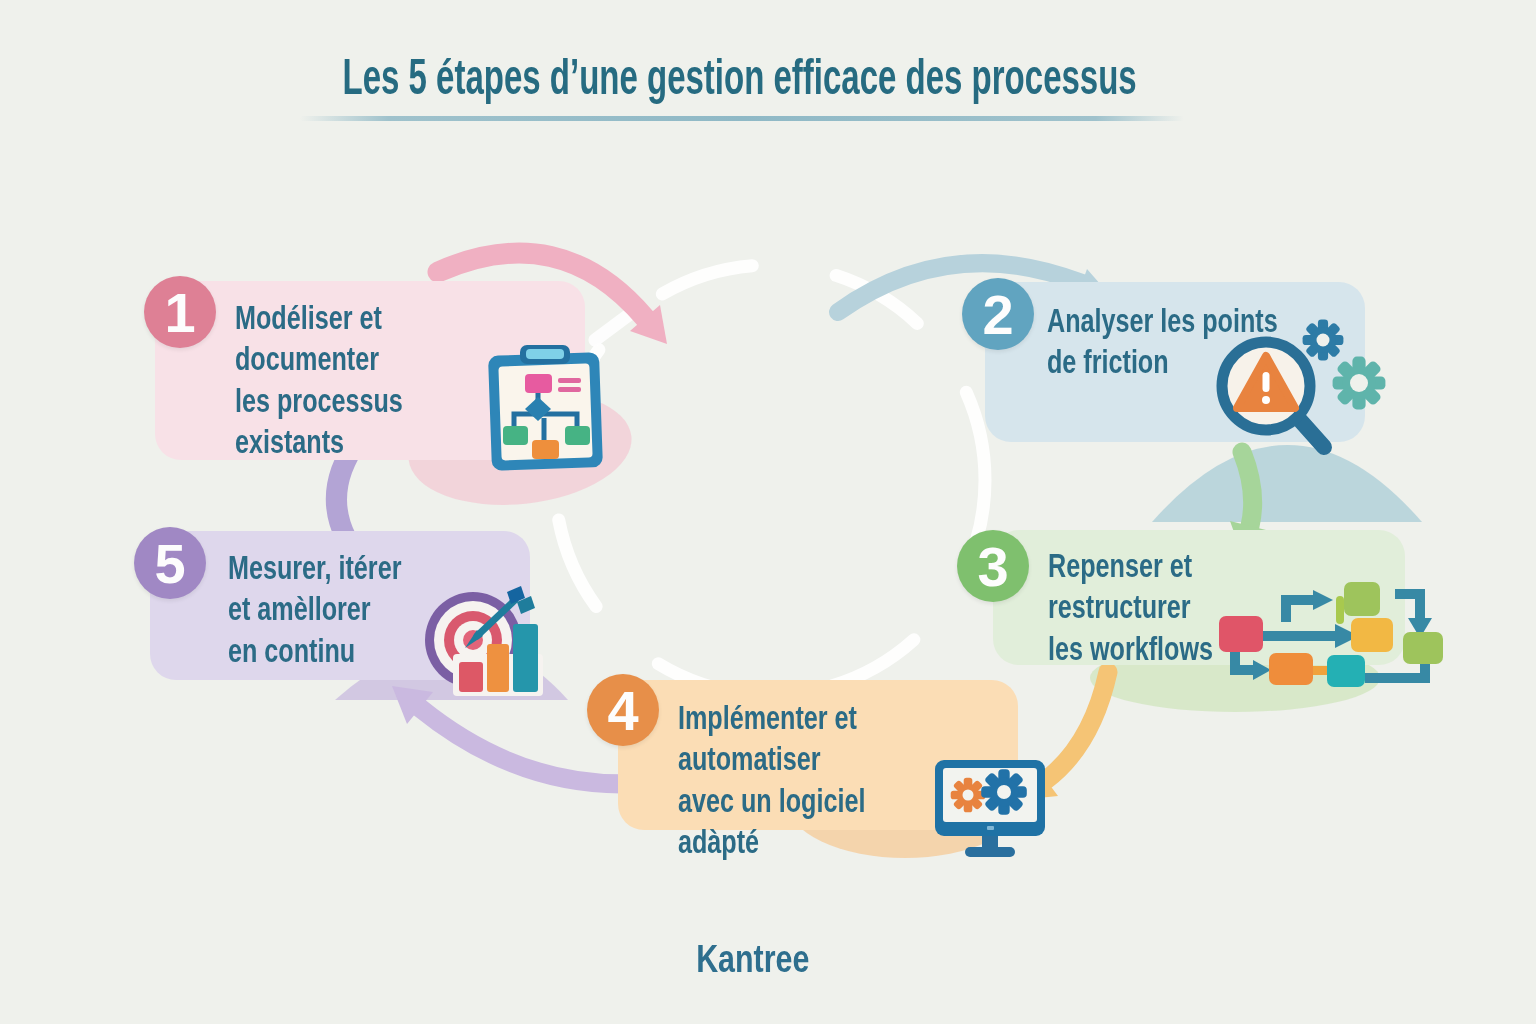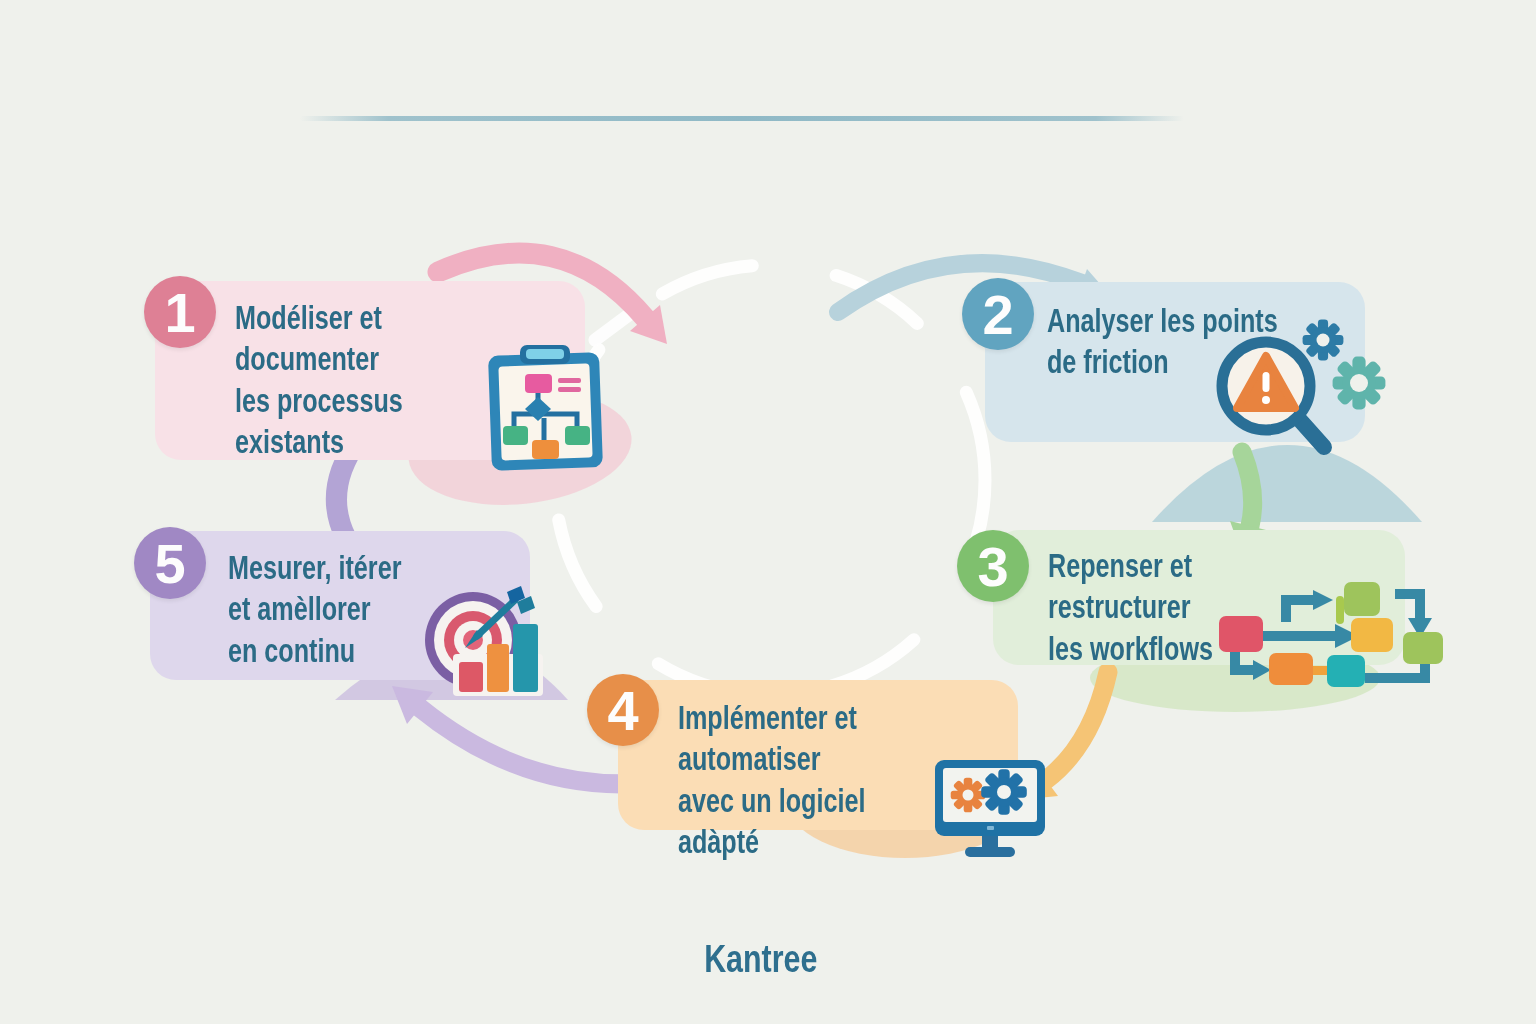--- a/index.html
+++ b/index.html
@@ -43,21 +43,21 @@
   .s3 .badge{left:-36px;top:0px;}
   .s3 .label{margin:15px 0 0 55px;}
   .s4{left:618px;top:680px;width:400px;height:150px;}
   .s4 .badge{left:-31px;top:-6px;}
   .s4 .label{margin:17px 0 0 60px;}
   .s5{left:150px;top:531px;width:380px;height:149px;}
   .s5 .badge{left:-16px;top:-4px;}
   .s5 .label{margin:16px 0 0 78px;}
   .icon{position:absolute;z-index:3;}
   
-  .brand-wrap{position:absolute;left:8px;top:938px;width:1506px;text-align:center;z-index:4;}
+  .brand-wrap{position:absolute;left:0;top:938px;width:1506px;text-align:center;z-index:4;}
   .brand{
     display:inline-block;font-size:38px;font-weight:700;color:#2e6f8e;
     transform:scaleX(0.80);transform-origin:center top;
   }
 </style>
 </head>
 <body>
 
 <div class="canvas">
 
@@ -96,20 +96,23 @@
       <path d="M682,778 Q540,805 420,708" fill="none" stroke="#cab9e0" stroke-width="19" stroke-linecap="round"></path>
       <polygon points="433,692 407,724 392,686" fill="#cab9e0"></polygon>
     </g>
 
     <g>
       <path d="M346,538 Q322,490 358,440" fill="none" stroke="#b3a4d5" stroke-width="21" stroke-linecap="round"></path>
       <polygon points="376,453 340,427 380,410" fill="#b3a4d5"></polygon>
     </g>
   </svg>
 
+  <div class="title-wrap">
+    <span class="title">Les 5 étapes d’une gestion efficace des processus</span>
+  </div>
   <div class="title-underline"></div>
 
   <div class="step s1" style="--circle: #de8095; --panel: #f8e1e7;">
     <div class="badge">1</div>
     <div class="label">Modéliser et documenter
 les processus existants</div>
   </div>
 
   <div class="step s2" style="--circle: #61a4c0; --panel: #d6e5ec;">
     <div class="badge">2</div>

